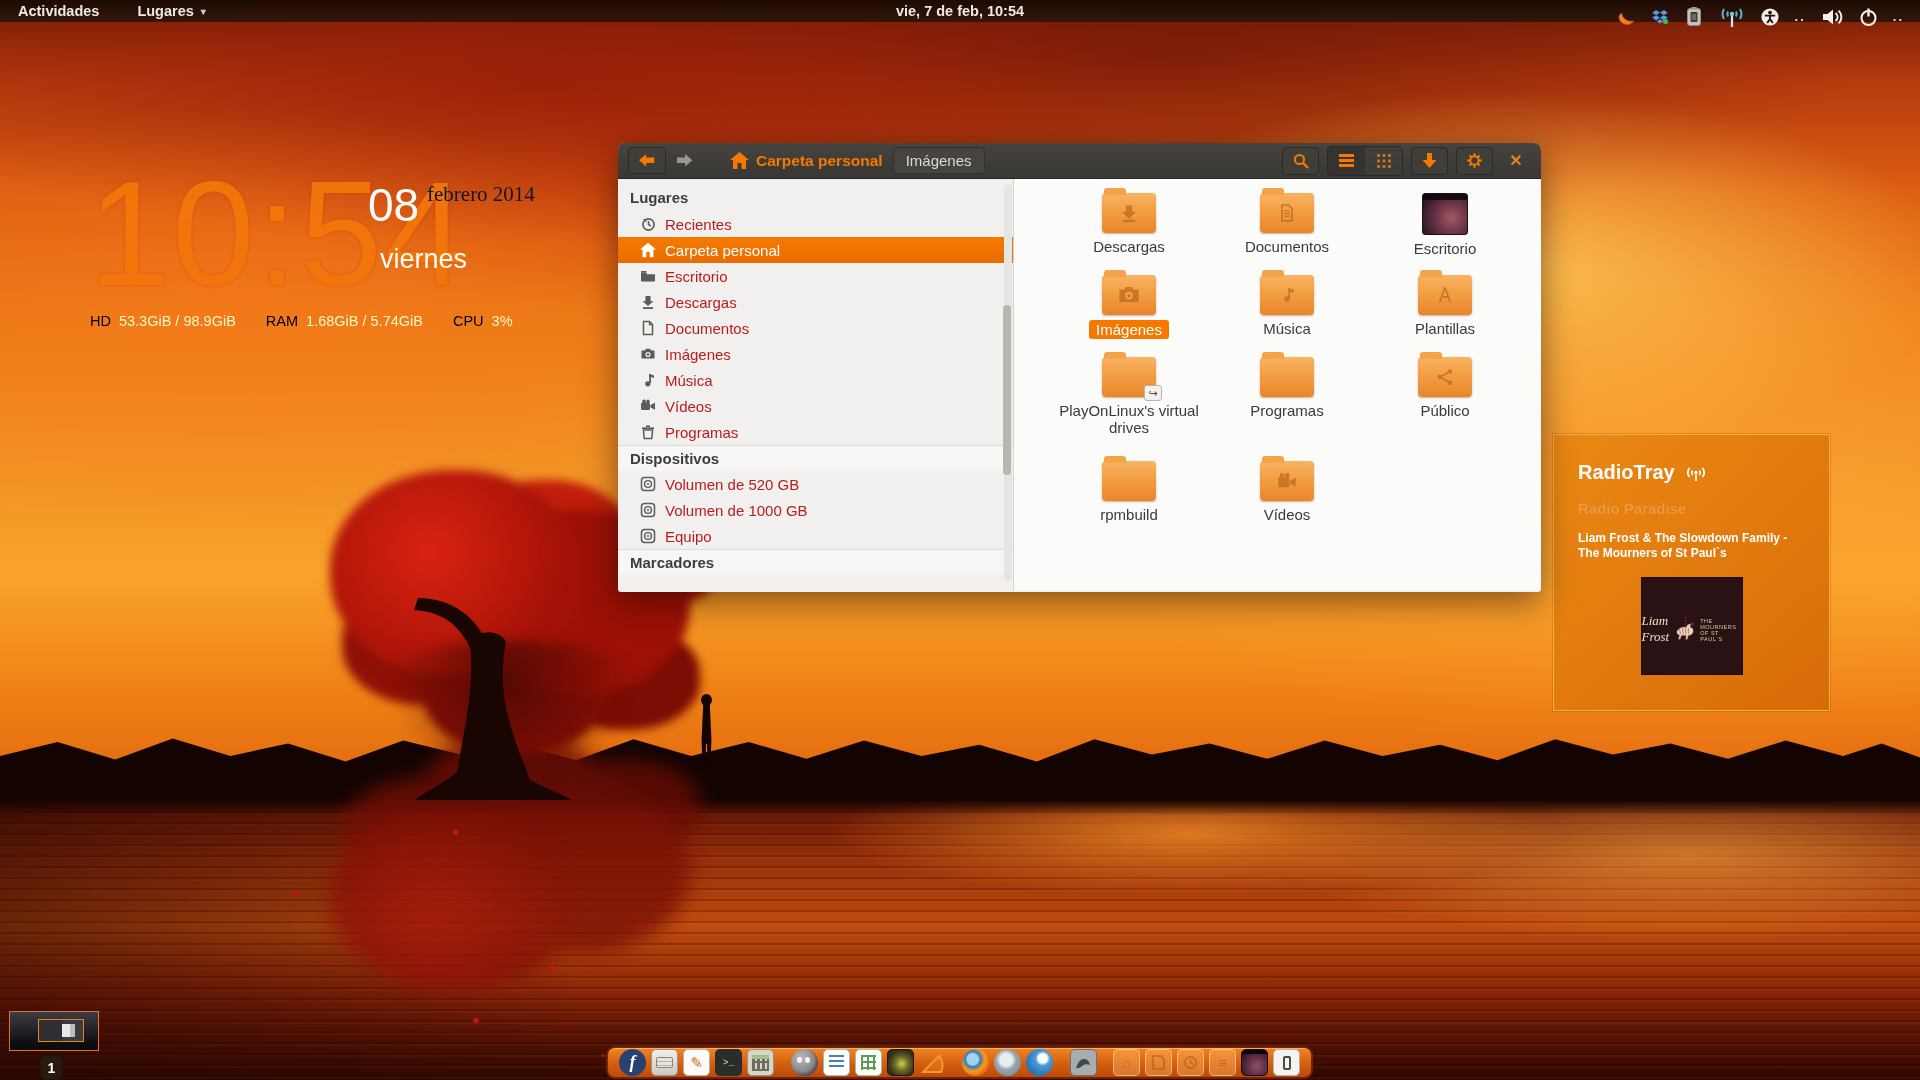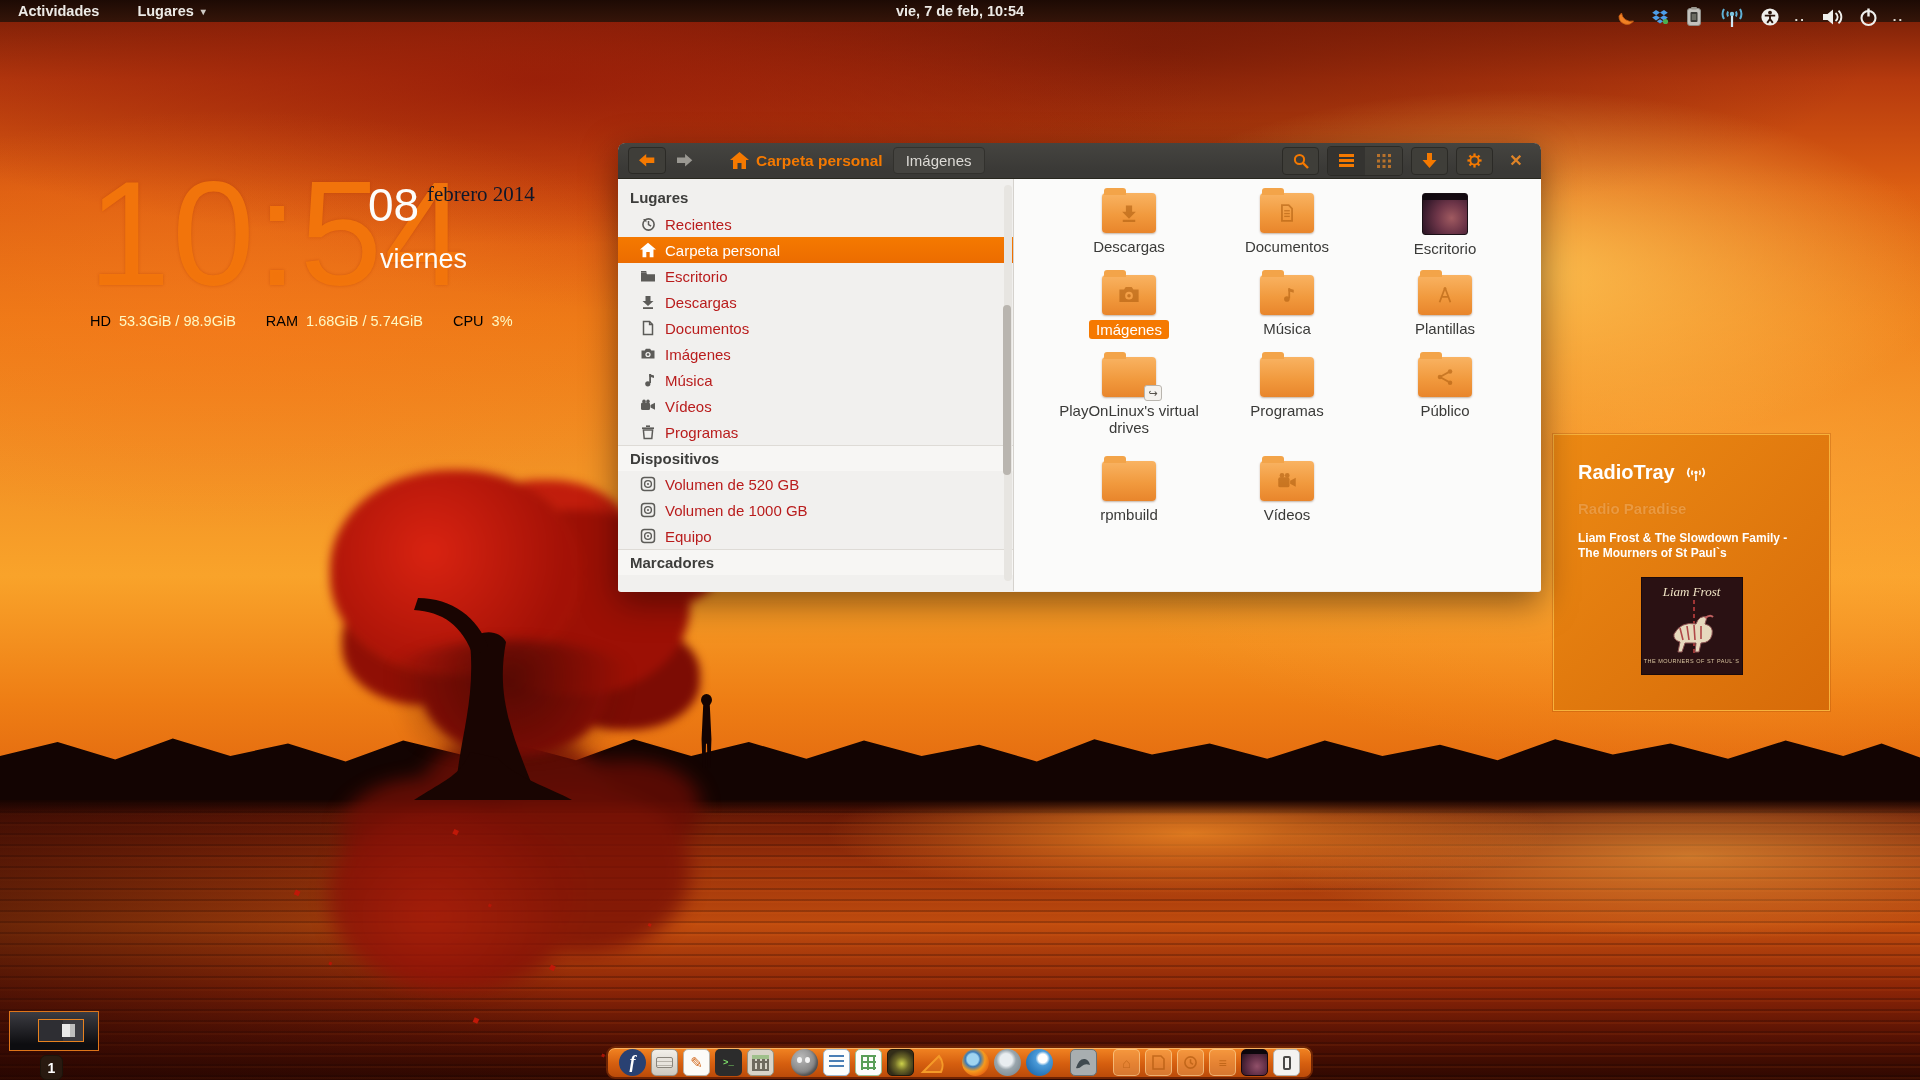--- a/index.html
+++ b/index.html
@@ -128,21 +128,21 @@
     border-radius:4px; padding:3px 12px; font-size:14px; color:#45443f; white-space:nowrap; }
 
   
   .radiotray { position:absolute; left:1553px; top:434px; width:277px; height:277px; z-index:6;
     background:linear-gradient(135deg, rgba(235,136,18,.96), rgba(214,106,8,.96));
     border:1px solid #f7b23c; box-shadow:0 0 0 1px rgba(150,60,0,.25); padding:26px 24px; color:#fff; }
   .rt-title { display:flex; align-items:center; gap:9px; font-size:20px; font-weight:bold; }
   .rt-station { margin-top:16px; font-size:15px; font-weight:bold; color:#eb9a40; text-shadow:0 0 1px rgba(160,70,0,.3); }
   .rt-track { margin-top:14px; font-size:12px; font-weight:bold; line-height:1.25; }
   .rt-art { margin:16px auto 0; width:102px; height:98px; background:#2a1113; border:1px solid #1a0a0b;
-    display:flex; flex-direction:column; align-items:center; padding-top:6px; }
+    display:flex; flex-direction:row; align-items:center; padding-top:6px; }
   .rt-art .artist { font-family:"Liberation Serif", serif; font-style:italic; font-size:13px; color:#efe3c4; }
   .rt-art .caption { font-size:5.5px; letter-spacing:.5px; color:#d9c5a0; margin-top:2px; }
 
   
   .dock { position:absolute; left:606px; top:1046px; width:707px; height:33px; z-index:30;
     background:linear-gradient(180deg,#f28422 0%,#d55e0f 55%,#bb4b09 100%);
     border:2px solid #6e2404; border-radius:9px; display:flex; align-items:center; gap:5px; padding:0 11px;
     box-shadow:inset 0 1px 0 rgba(255,215,150,.55); }
   .dock .gap { width:9px; }
   .dk { width:27px; height:27px; display:flex; align-items:center; justify-content:center; flex:0 0 auto; }

